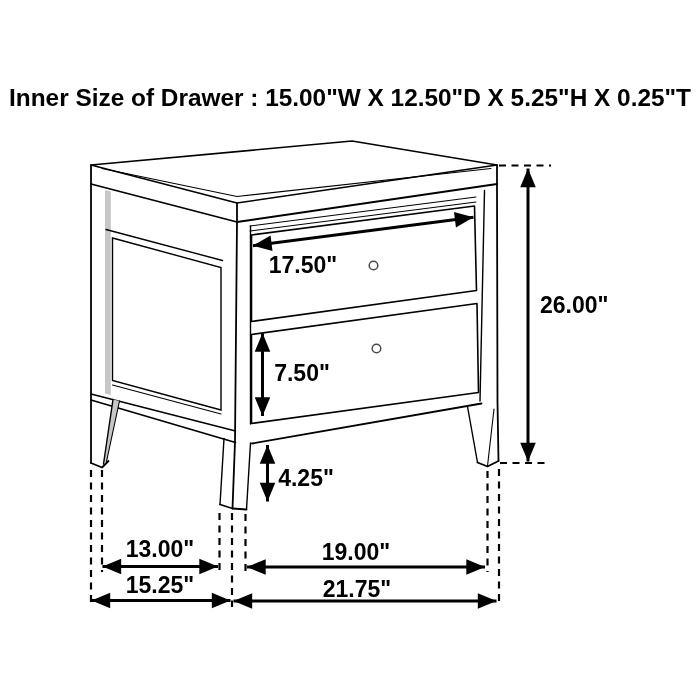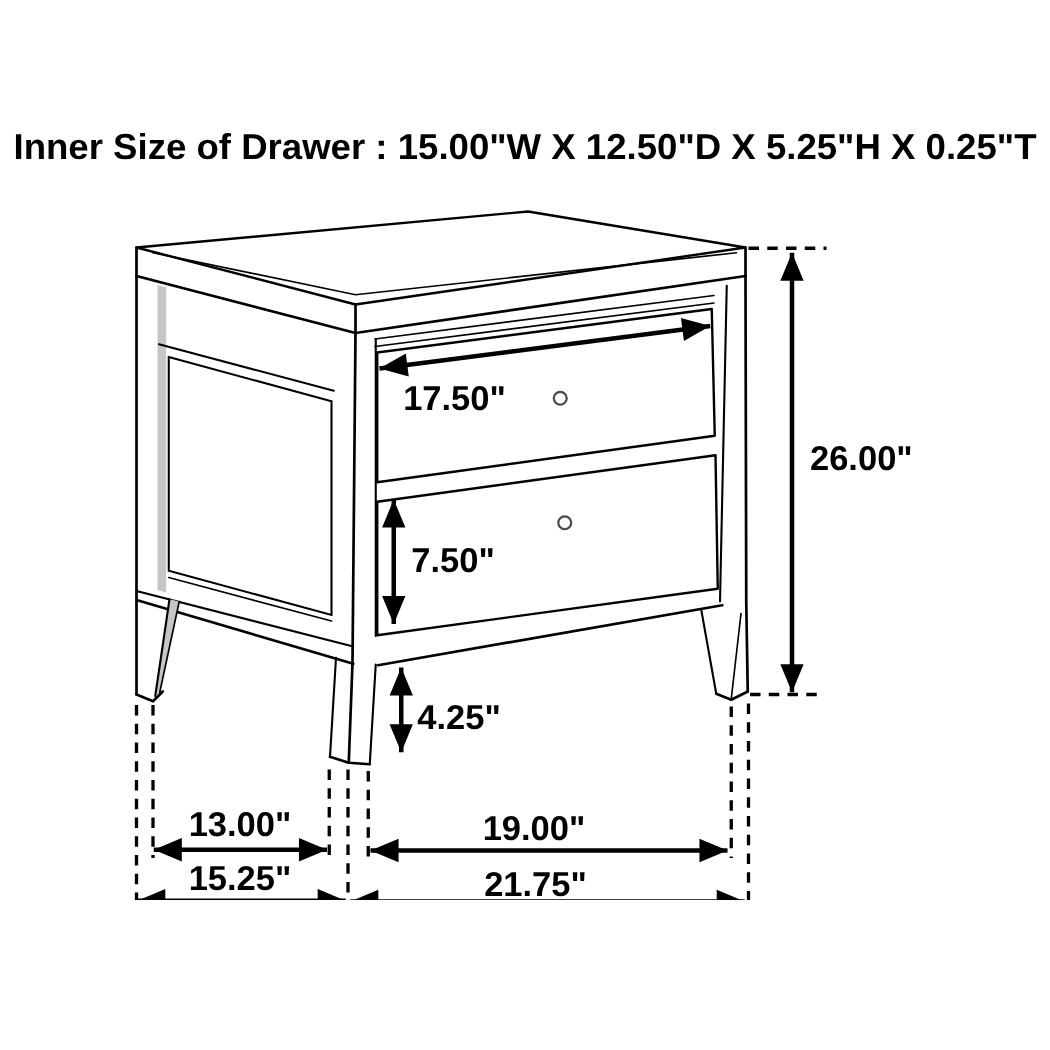--- a/index.html
+++ b/index.html
@@ -1,16 +1,16 @@
 <!DOCTYPE html>
 <html><head>
 <meta charset="utf-8">
 <style>
   html,body{margin:0;padding:0;background:#ffffff;}
-  .stage{position:relative;width:700px;height:600px;background:#ffffff;overflow:hidden;
+  .stage{position:relative;width:700px;height:700px;background:#ffffff;overflow:hidden;
          font-family:"Liberation Sans", sans-serif;}
   svg{display:block;}
   .outline{fill:none;stroke:#000;stroke-width:1.8;stroke-linejoin:round;stroke-linecap:round;}
   .face{fill:#ffffff;stroke:#000;stroke-width:1.6;stroke-linejoin:round;}
   .thin{fill:none;stroke:#000;stroke-width:1.1;stroke-linecap:round;}
   .mid{fill:none;stroke:#000;stroke-width:1.4;stroke-linecap:round;}
   .dim{stroke:#000;stroke-width:3;fill:none;}
   .ext{stroke:#000;stroke-width:2.2;fill:none;stroke-dasharray:7 5.5;}
   .dimlabel{font-family:"Liberation Sans", sans-serif;font-weight:bold;font-size:23px;fill:#000;}
   .pagetitle{font-family:"Liberation Sans", sans-serif;font-weight:bold;font-size:24px;fill:#000;}

